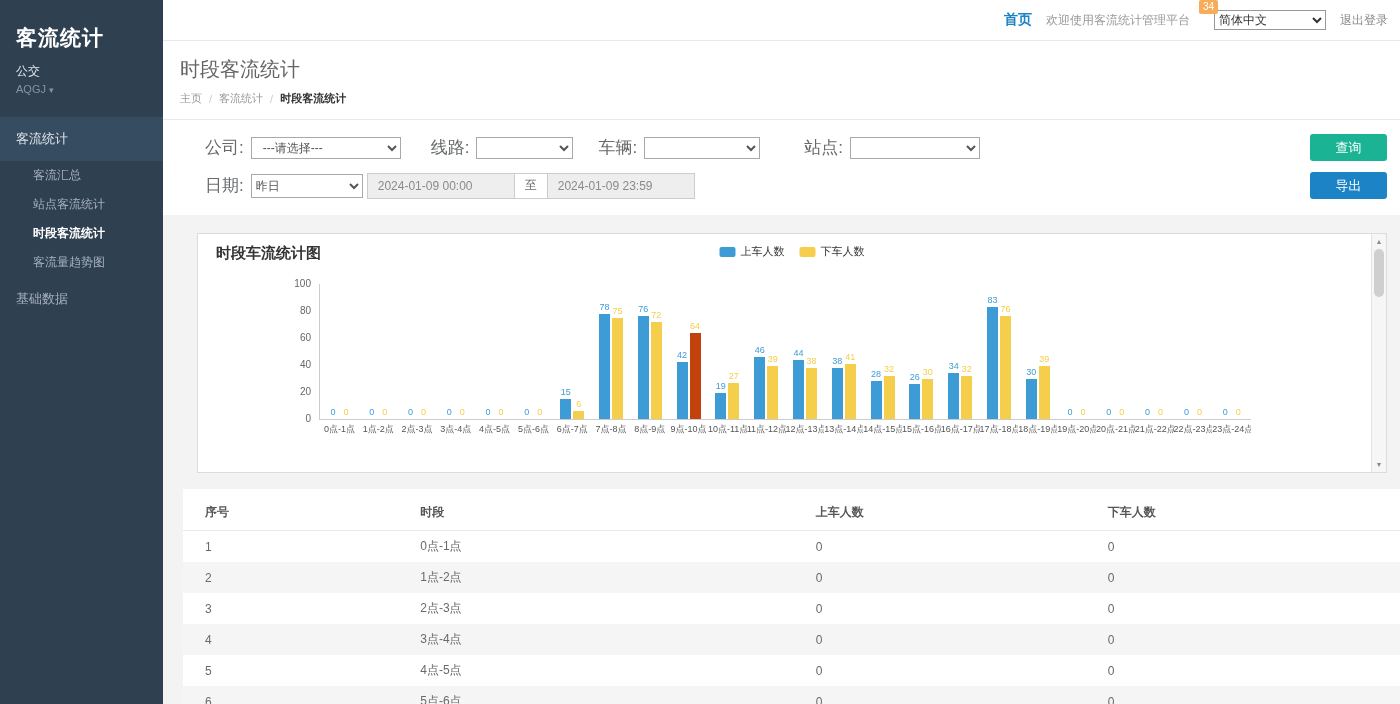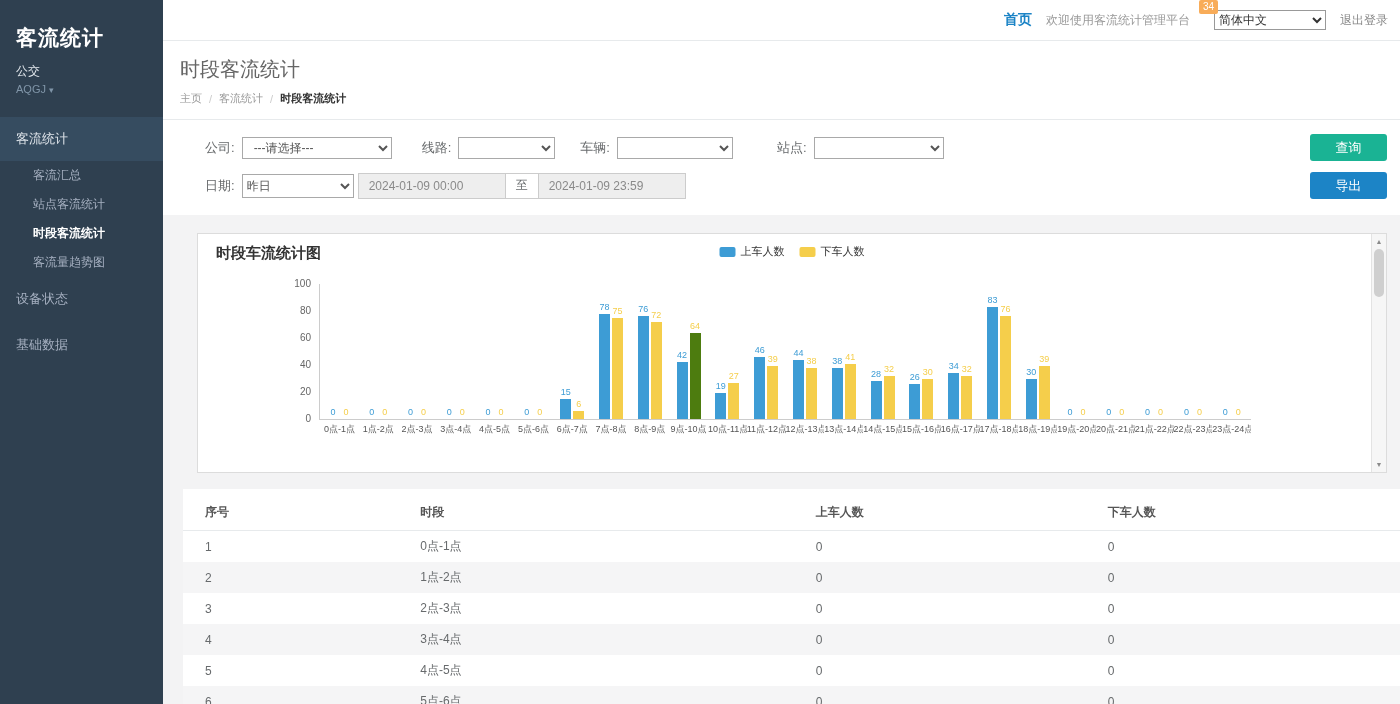--- a/index.html
+++ b/index.html
@@ -37,21 +37,21 @@
   .page-title { font-size:20px; color:#666; font-weight:normal; }
   .breadcrumb { margin-top:8px; font-size:11px; display:flex; gap:7px; align-items:center; }
   .bc-item { color:#999; cursor:pointer; }
   .bc-item.current { color:#333; font-weight:bold; cursor:default; }
   .bc-sep { color:#ccc; }
 
   
   .filter-panel { background:#fff; padding:14px 13px 16px 42px; }
   .filter-row { display:flex; align-items:center; }
   .filter-row + .filter-row { margin-top:11px;align-items:center; }
-  .f-label { font-size:13px; color:#676a6c; margin-right:7px; }
+  .f-label { font-size:17px; color:#676a6c; margin-right:7px; }
   .sel { height:22px; font-size:12px; border:1px solid #a9a9a9; background:#fff; color:#555; font-family:inherit; }
   .sel-company { width:150px; margin-right:30px;padding-left:7px; }
   .sel-line    { width:97px;  margin-right:25px; }
   .sel-vehicle { width:116px; margin-right:44px; }
   .sel-station { width:130px; }
   .sel-preset  { width:112px; margin-right:4px; height:24px; }
   .date-group { display:flex; align-items:stretch; }
   .date-input { width:148px; height:26px; background:#eee; border:1px solid #ccc; color:#8a8a8a;
                 font-size:12px; padding-left:10px; font-family:inherit; }
   .date-addon { display:flex; align-items:center; padding:0 10px; border-top:1px solid #ccc;
@@ -103,21 +103,20 @@
     <div class="org">公交</div>
     <div class="account">
       <span>AQGJ</span><span class="caret">▾</span>
     </div>
     <nav class="menu">
         <div class="nav-section active">客流统计</div>
         <div class="nav-sub">客流汇总</div>
         <div class="nav-sub">站点客流统计</div>
         <div class="nav-sub active">时段客流统计</div>
         <div class="nav-sub">客流量趋势图</div>
-        <div class="nav-section">设备状态</div>
         <div class="nav-section">基础数据</div>
       </nav>
   </aside>
 
   <div class="main">
 
     <header class="topbar">
       <a class="home-link">首页</a>
       <span class="welcome">欢迎使用客流统计管理平台</span>
       <div class="lang-wrap">
@@ -259,21 +258,21 @@
                 <span class="bar-val" style="color: rgb(61, 156, 213);">76</span>
               </div>
               <div class="bar" style="background: rgb(245, 206, 75); height: 72%;">
                 <span class="bar-val" style="color: rgb(245, 206, 75);">72</span>
               </div>
             </div>
             <div class="bar-group">
               <div class="bar" style="background: rgb(61, 156, 213); height: 42%;">
                 <span class="bar-val" style="color: rgb(61, 156, 213);">42</span>
               </div>
-              <div class="bar" style="background: #4d7c0f; height: 64%;">
+              <div class="bar" style="background: #c2410c; height: 64%;">
                 <span class="bar-val" style="color: rgb(245, 206, 75);">64</span>
               </div>
             </div>
             <div class="bar-group">
               <div class="bar" style="background: rgb(61, 156, 213); height: 19%;">
                 <span class="bar-val" style="color: rgb(61, 156, 213);">19</span>
               </div>
               <div class="bar" style="background: rgb(245, 206, 75); height: 27%;">
                 <span class="bar-val" style="color: rgb(245, 206, 75);">27</span>
               </div>

